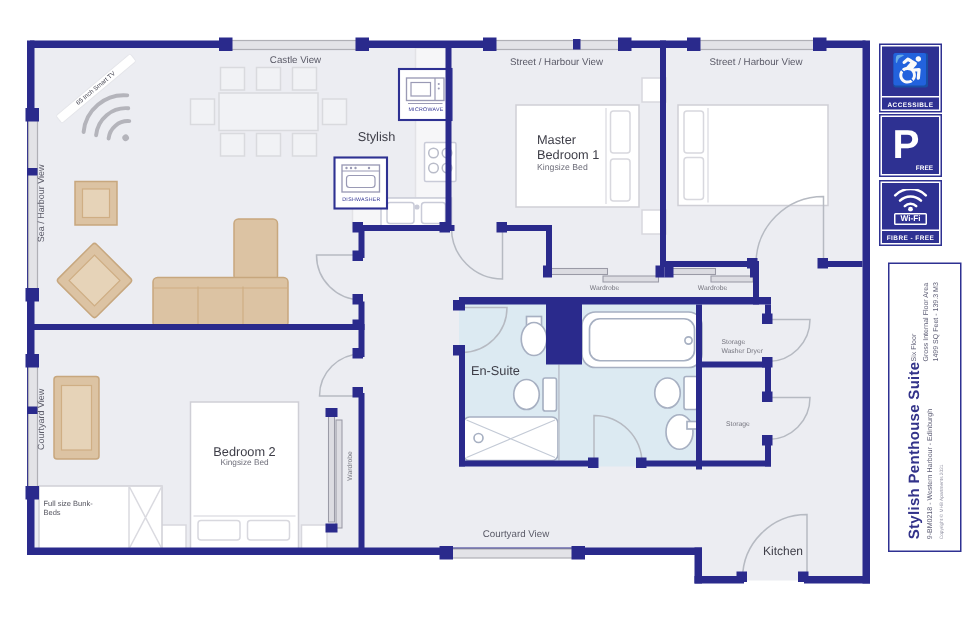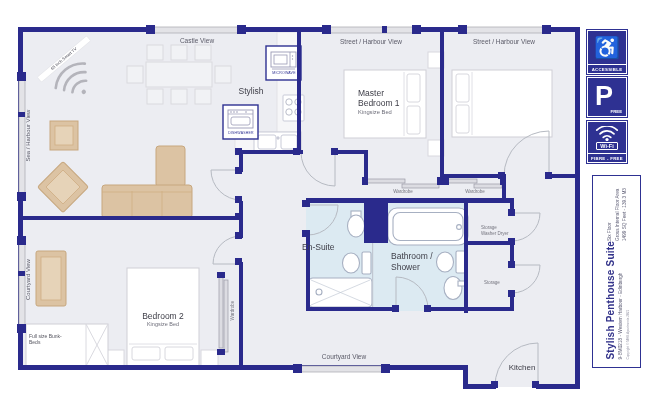--- a/index.html
+++ b/index.html
@@ -292,27 +292,26 @@
 <div class="lbl win c" style="left:302px;top:353px;width:84px;">Courtyard View</div>
 
 <div class="lbl room c" style="left:221px;top:86px;width:60px;">Stylish</div>
 
 <div class="lbl" style="left:358px;top:88px;width:48px;">
   <div class="room">Master Bedroom 1</div>
   <div class="sub" style="margin-top:1px;">Kingsize Bed</div>
 </div>
 
 
-<div class="lbl c" style="left:131px;top:296px;width:64px;margin-top:15px;">
+<div class="lbl c" style="left:131px;top:296px;width:64px;">
   <div class="room">Bedroom 2</div>
   <div class="sub" style="font-size:5.5px;">Kingsize Bed</div>
 </div>
 
-<div class="lbl room" style="left:302px;top:242px;">En-Suite</div>
-<div class="lbl room" style="left:391px;top:251px;width:58px;line-height:1.3;">Bathroom / Shower</div>
+<div class="lbl room" style="left:314px;top:242px;">En-Suite</div>
 <div class="lbl room c" style="left:494px;top:363px;width:56px;font-size:8px;">Kitchen</div>
 
 <div class="lbl tiny c" style="left:374px;top:189px;width:58px;">Wardrobe</div>
 <div class="lbl tiny c" style="left:446px;top:189px;width:58px;">Wardrobe</div>
 <div class="lbl tiny c rot" style="left:211px;top:308px;width:44px;">Wardrobe</div>
 
 <div class="lbl tiny" style="left:481px;top:225px;width:34px;line-height:1.35;">
   <span style="display:block;">Storage</span>
   <span style="display:block;">Washer Dryer</span>
 </div>

